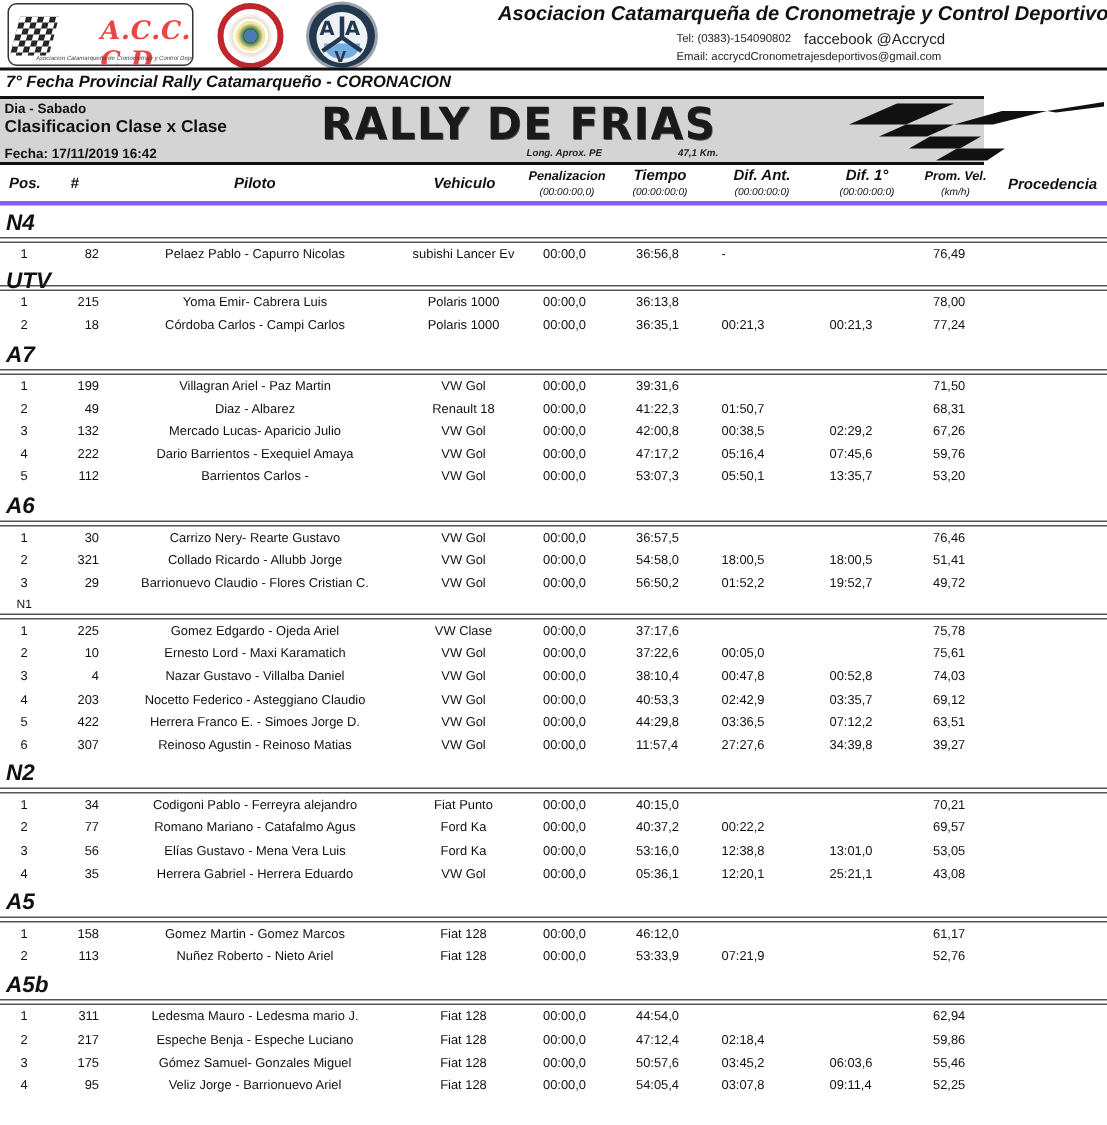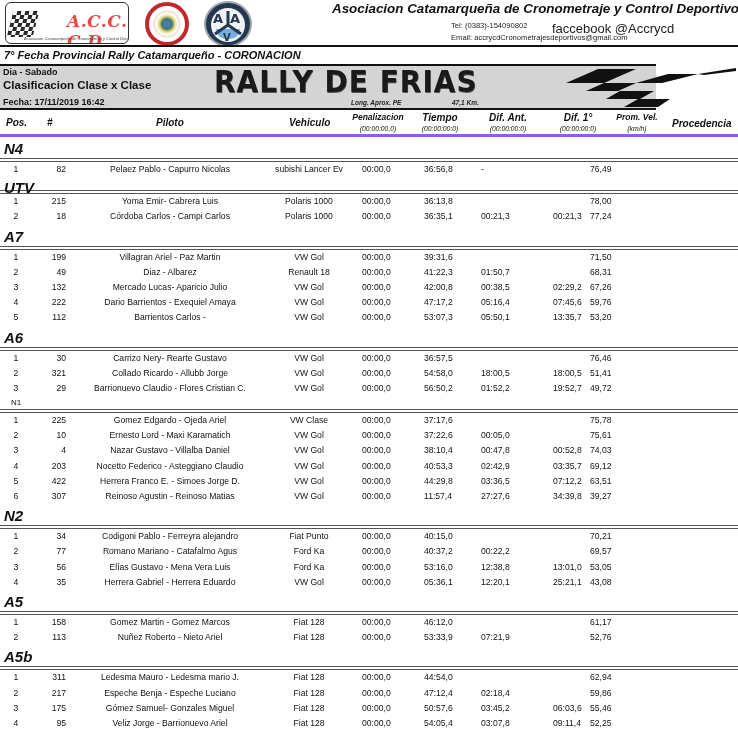--- a/index.html
+++ b/index.html
@@ -16,21 +16,21 @@
   .logo-accycd .sub { position: absolute; left: 18px; top: 33px; font-size: 4px; color: #444; font-style: italic; white-space: nowrap; }
   .logo-seal { position: absolute; left: 145px; top: 2px; width: 44px; height: 44px; border-radius: 50%; border: 4px solid #c0272d; background: radial-gradient(circle, #fff 45%, #e8e0d0 46%, #fff 60%); }
   .logo-seal .inner { position: absolute; left: 8px; top: 8px; width: 20px; height: 20px; border-radius: 50%; background: radial-gradient(circle, #4a7ab5 30%, #2d6b3a 31%, #f5e6a0 60%); }
   .logo-acv { position: absolute; left: 204px; top: 1px; width: 48px; height: 46px; border-radius: 50%; background: #24384f; border: 2px solid #9aa3ad; overflow: hidden; }
   .logo-acv .white { position: absolute; left: 5px; top: 5px; width: 34px; height: 34px; border-radius: 50%; background: #eef2f5; }
   .logo-acv .blue { position: absolute; left: 10px; top: 26px; width: 24px; height: 10px; background: #74aee0; border-radius: 0 0 12px 12px; }
 
   .assoc-title { position: absolute; left: 332px; top: 1px; font-size: 13.4px; font-weight: bold; font-style: italic; color: #111; white-space: nowrap; }
   .contact-line { position: absolute; left: 451px; font-size: 7.6px; color: #222; white-space: nowrap; }
   .contact-tel { top: 21px; }
-  .contact-fb { position: absolute; left: 552px; top: 21px; font-size: 13px; color: #222; white-space: nowrap; }
+  .contact-fb { position: absolute; left: 536px; top: 21px; font-size: 10px; color: #222; white-space: nowrap; }
   .contact-email { top: 33px; }
 
   .rule-thick { position: absolute; left: 0; width: 738px; background: #111; }
 
   .event-title { position: absolute; left: 4px; top: 49px; font-size: 11px; font-weight: bold; font-style: italic; color: #111; white-space: nowrap; }
 
   
   .banner { position: absolute; left: 0; top: 64px; width: 656px; height: 46px; background: #d4d4d4; border-top: 2px solid #111; border-bottom: 2px solid #111; }
   .banner .day { position: absolute; left: 3px; top: 1px; font-size: 9px; font-weight: bold; color: #111; }
   .banner .clasif { position: absolute; left: 3px; top: 13px; font-size: 11.5px; font-weight: bold; color: #111; }
@@ -56,21 +56,21 @@
   .row { position: relative; height: 15.2px; font-size: 8.6px; color: #111; }
   .row .c { position: absolute; top: 2px; white-space: nowrap; }
   .c-pos { left: 6px; width: 20px; text-align: center; }
   .c-num { left: 40px; width: 26px; text-align: right; }
   .c-pil { left: 88px; width: 164px; text-align: center; }
   .c-veh { left: 268px; width: 82px; text-align: center; overflow: hidden; }
   .c-pen { left: 362px; }
   .c-tie { left: 424px; }
   .c-dant { left: 481px; }
   .c-d1 { left: 553px; }
-  .c-vel { left: 590px; }
+  .c-vel { left: 622px; }
 
   .short .cls-title { height: 13px; }
   .short .cls-title .name { top: 2px; }
 </style>
 </head>
 <body>
 
 <div class="top">
   <div class="logo-accycd">
     <div class="flag"></div>

